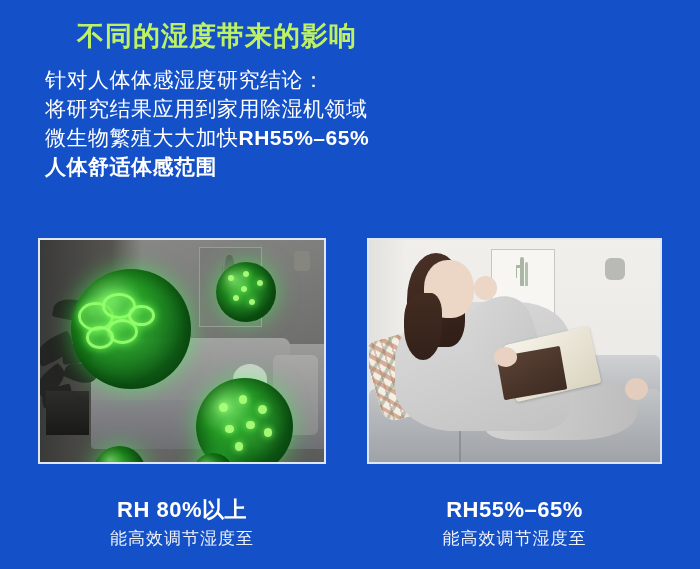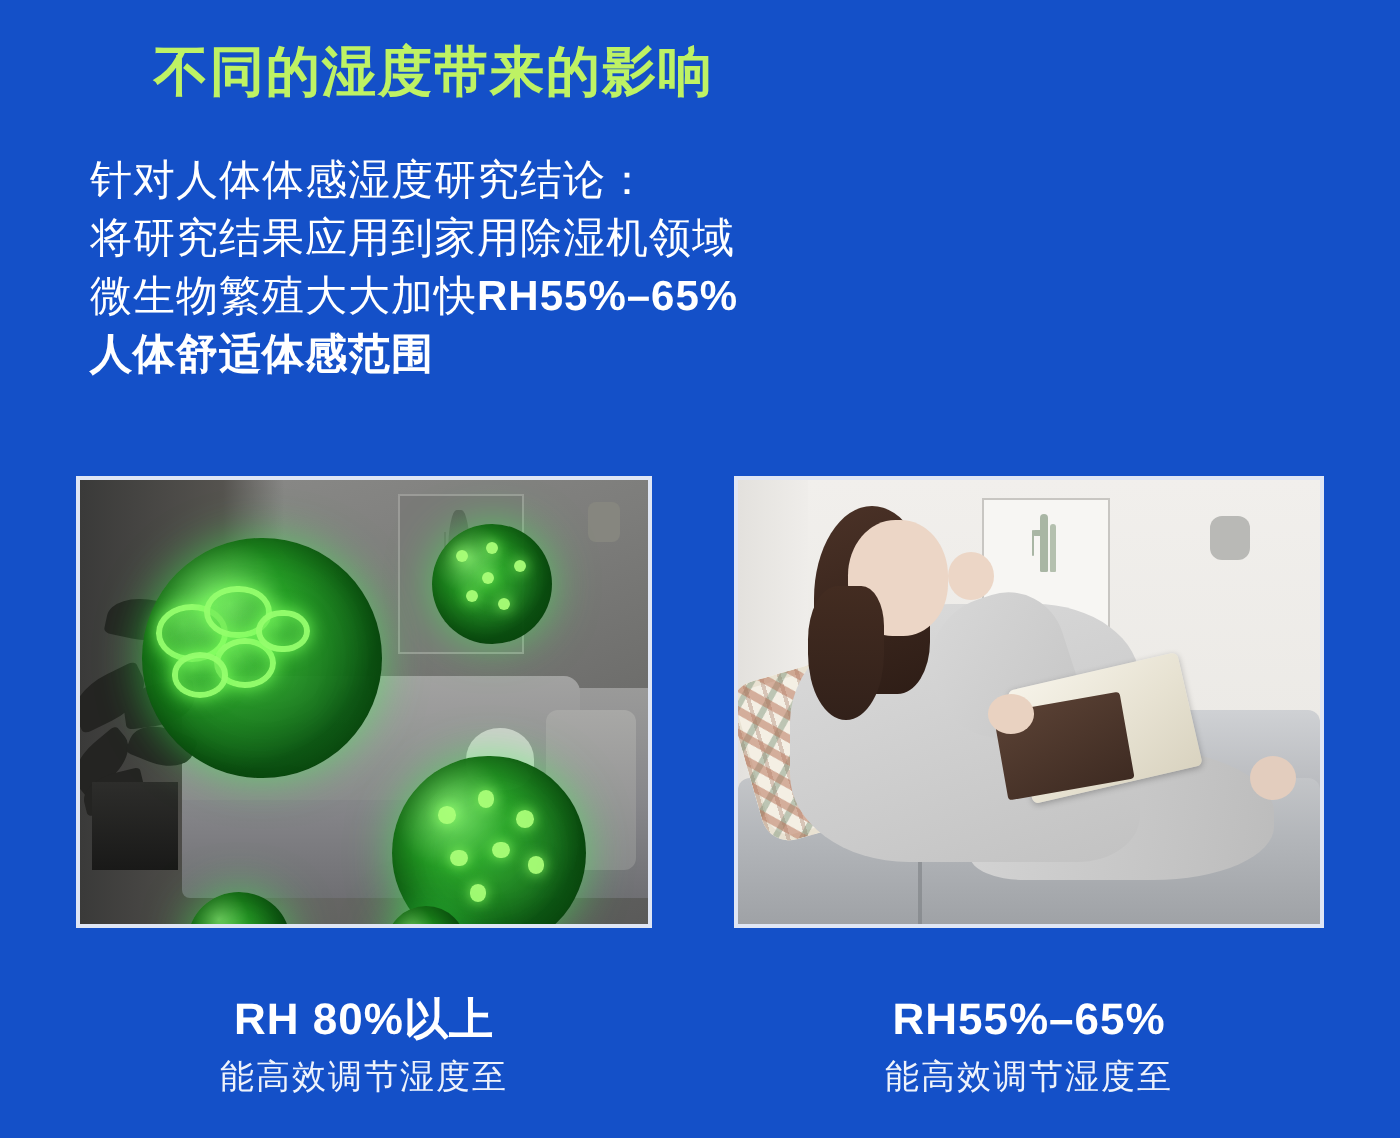--- a/index.html
+++ b/index.html
@@ -15,21 +15,21 @@
   .page { position:relative; width:700px; height:569px; background:#1450C8; }
 
   
   .title {
     position:absolute; left:45px; top:18px;
     font-size:27px; font-weight:bold; letter-spacing:1px;
     color:#bef264; white-space:nowrap;margin-left:32px;
   }
 
   
-  .para { position:absolute; left:45px; top:76px; }
+  .para { position:absolute; left:45px; top:65px; }
   .para .line {
     font-size:21px; line-height:29px; color:#ffffff;
     white-space:nowrap; letter-spacing:.5px;
   }
   .para .line.bold { font-weight:bold; }
   .para .line .b { font-weight:bold; }
 
   
   .photo {
     position:absolute; overflow:hidden;

